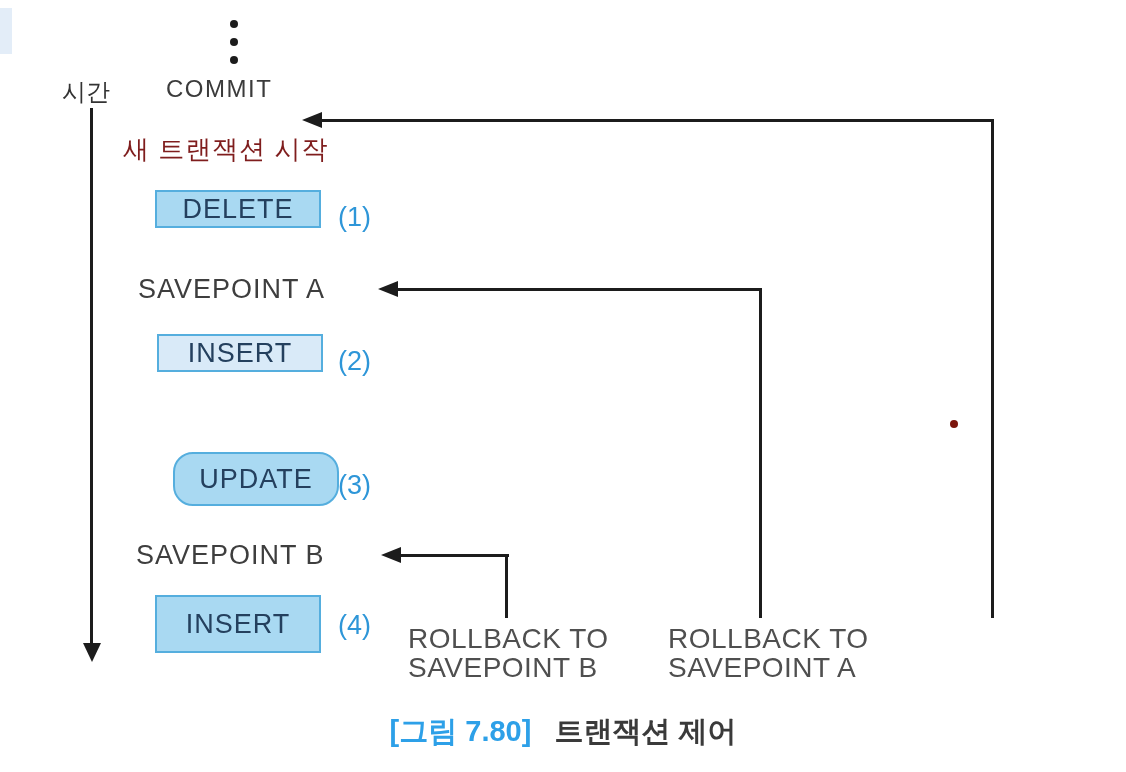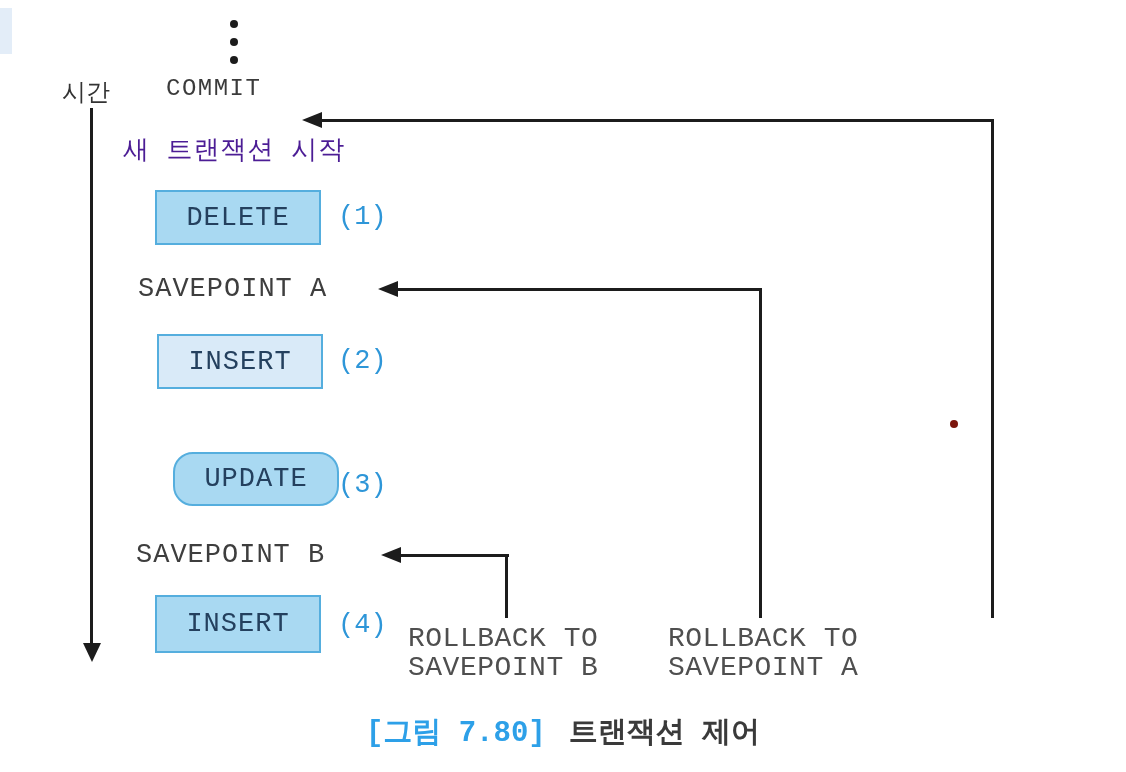--- a/index.html
+++ b/index.html
@@ -1,39 +1,39 @@
 <!DOCTYPE html>
 <html style="--step-blue: #2e96d8; --box-fill: #a9d9f2; --box-fill-light: #d9eaf8; --box-border: #55aede; --box-text: #24405e; --line-color: #1c1c1c; --caption-blue: #2da0e8; --red-dot: #7b150c;"><head>
 <meta charset="utf-8">
 <style>
   html,body{margin:0;padding:0;background:#ffffff;}
   .stage{
     position:relative;width:1126px;height:772px;background:#ffffff;overflow:hidden;
-    font-family:Liberation Mono, monospace;
+    font-family:Liberation Sans, sans-serif;
   }
   .lbl{position:absolute;white-space:nowrap;}
   .time-label{left:62px;top:76px;font-size:24px;color:#333;}
   .commit-label{left:166px;top:75px;font-size:24px;letter-spacing:1.5px;color:#3b3b3b;}
-  .newtx-label{left:123px;top:132px;font-size:26px;color:#4c1d95;letter-spacing:1px;}
+  .newtx-label{left:123px;top:132px;font-size:26px;color:#7f1d1d;letter-spacing:1px;}
   .savepoint{font-size:27px;color:#3e3e3e;letter-spacing:1px;}
   .sp-a{left:138px;top:274px;}
   .sp-b{left:136px;top:540px;}
   .rollback-lbl{font-size:28px;color:#4f4f4f;line-height:29px;letter-spacing:0.5px;white-space:pre-line;}
   .rb-b{left:408px;top:624px;}
   .rb-a{left:668px;top:624px;}
   .rb-full{left:921px;top:627px;}
   .step{font-size:27px;color:var(--step-blue);}
   .step1{left:338px;top:202px;}
   .step2{left:338px;top:346px;}
   .step3{left:338px;top:470px;}
   .step4{left:338px;top:610px;}
 
   .box{
     position:absolute;box-sizing:border-box;
-    width:166px;height:55px;
+    width:166px;height:38px;
     background:var(--box-fill);border:2px solid var(--box-border);
     display:flex;align-items:center;justify-content:center;
     font-size:27px;color:var(--box-text);letter-spacing:1px;
   }
   .box.light{background:var(--box-fill-light);}
   .box1{left:155px;top:190px;}
   .box2{left:157px;top:334px;}
   .box3{left:173px;top:452px;height:54px;border-radius:20px;}
   .box4{left:155px;top:595px;height:58px;}
 

